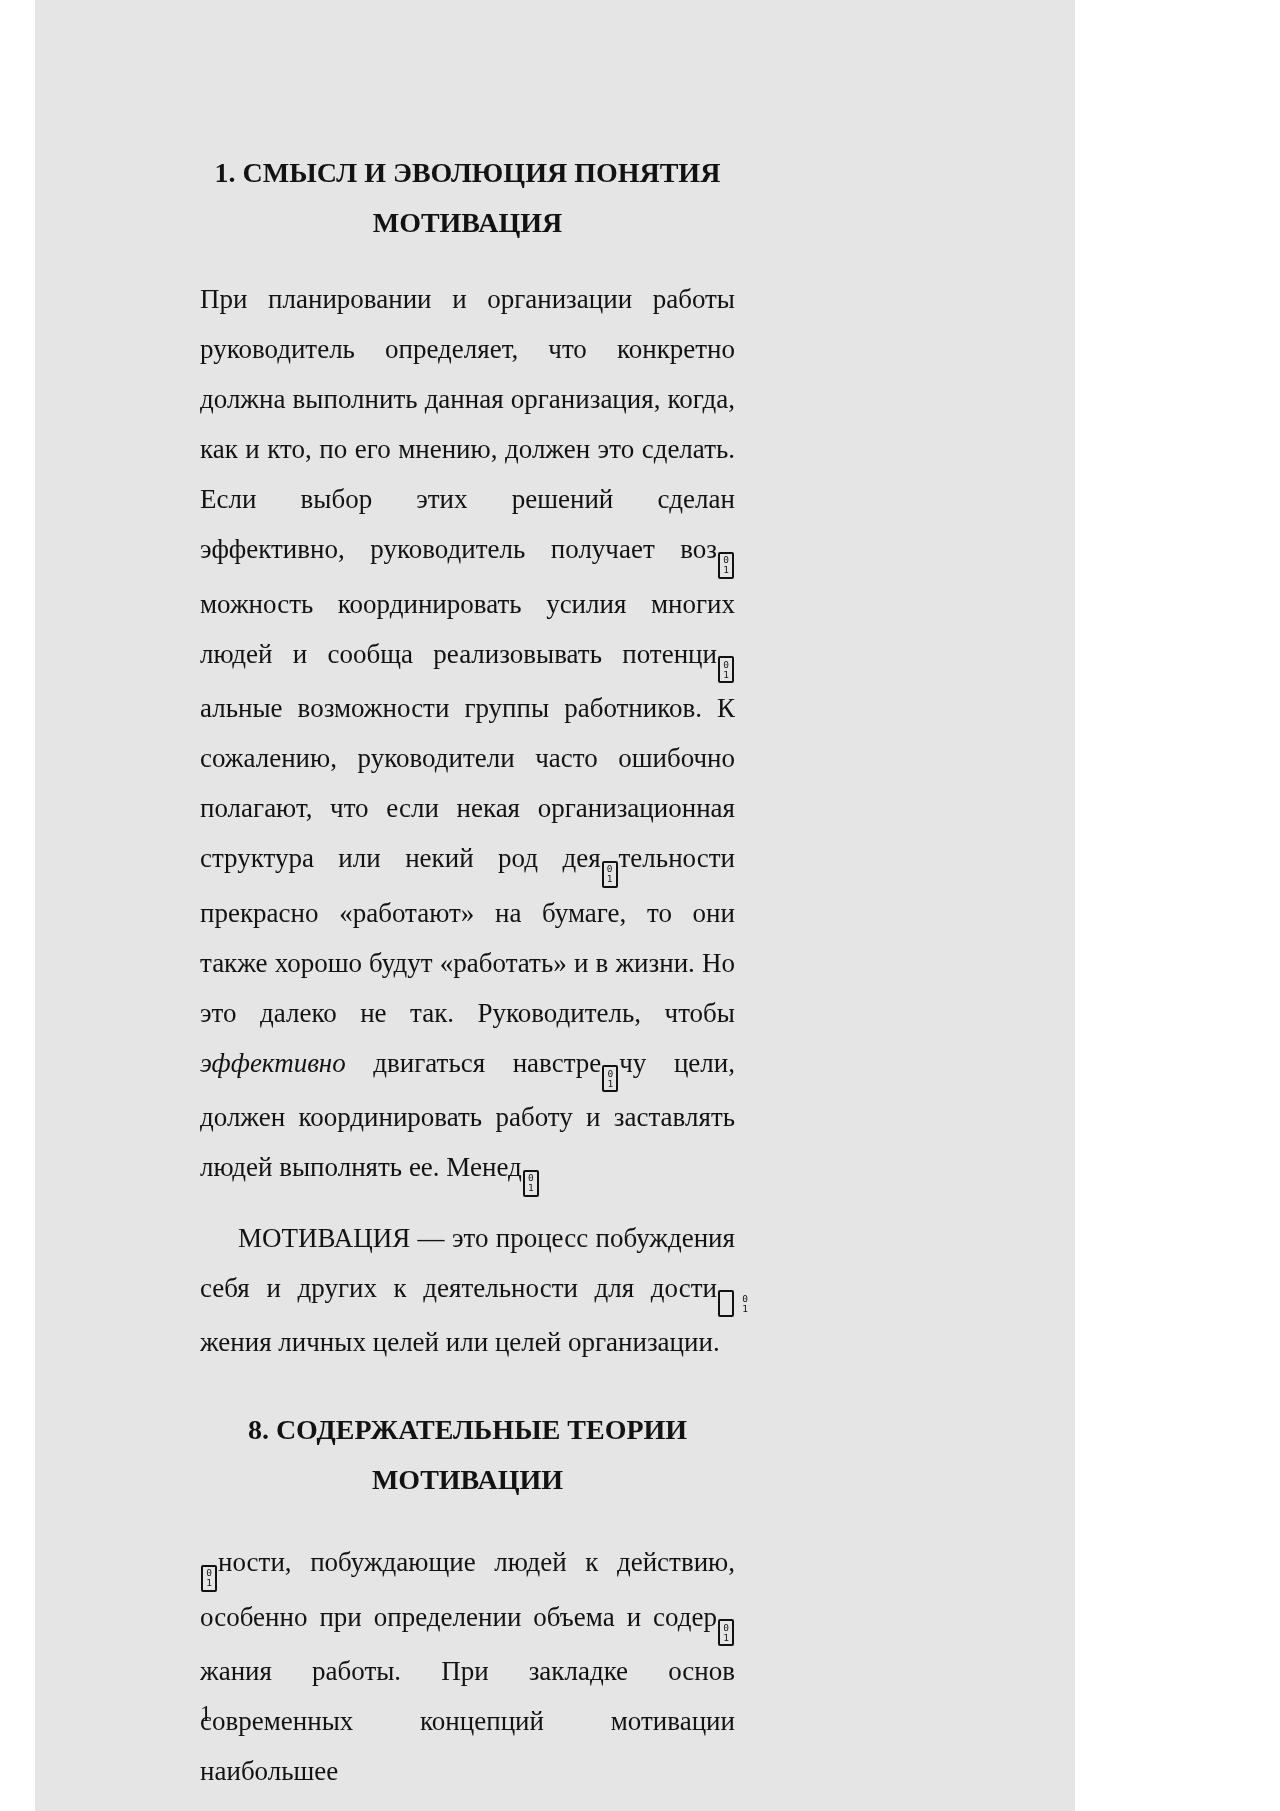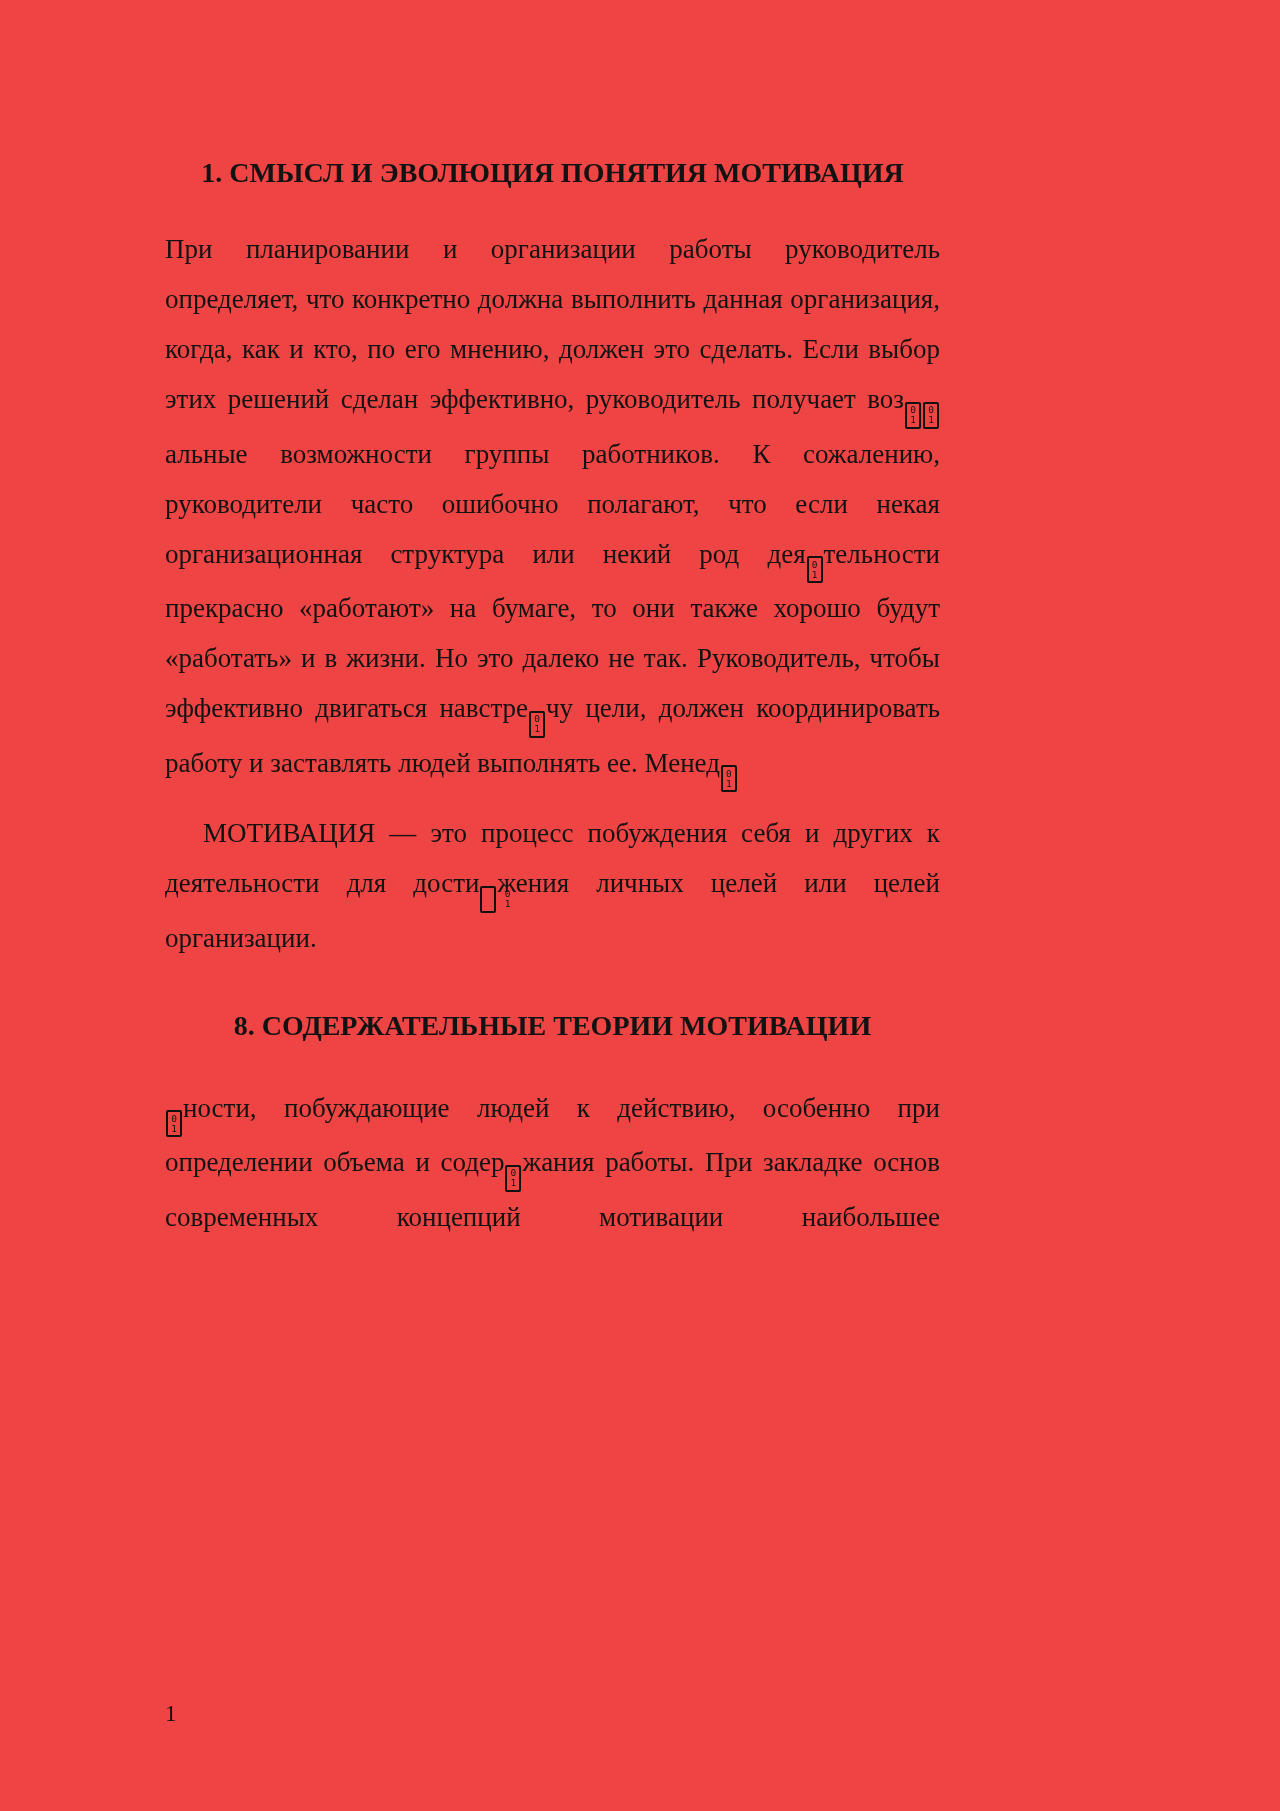--- a/index.html
+++ b/index.html
@@ -1,48 +1,49 @@
 <!DOCTYPE html>
 <html lang="ru"><head>
 <meta charset="utf-8">
 <style>
   html, body { margin: 0; padding: 0; background: #ffffff; }
   .page {
     position: relative;
-    width: 1280px;
+    width: 1040px;
     height: 1811px;
-    background: #ef4444;
+    background: #e5e5e5;
     box-sizing: border-box;
     padding: 148px 340px 0 165px;
     font-family: "Liberation Serif", "DejaVu Serif", serif;
     font-size: 27px;
     line-height: 50px;
     color: #121212;
     overflow: hidden;
+    margin-left: 35px;
   }
   h1.doc-h, h2.doc-h {
     font-size: 28px;
     font-weight: bold;
     text-align: center;
     margin: 0;
   }
   h1.doc-h { margin-bottom: 26px; }
   h2.doc-h { margin-top: 38px; margin-bottom: 32px; }
   p.body-par {
     margin: 0;
     text-align: justify;
   }
   p.defn {
     text-indent: 38px;
     margin-top: 16px;
   }
   p.continued {
     text-align-last: justify;
   }
-  .em { }
+  .em { font-style: italic; }
   .b  { font-weight: normal; }
   .tofu {
     display: inline-flex;
     flex-direction: column;
     align-items: center;
     justify-content: center;
     box-sizing: border-box;
     width: 16px;
     height: 27px;
     border: 2px solid #111;
@@ -68,21 +69,21 @@
 </head>
 <body>
 
 <div class="page">
 
   <h1 class="doc-h">1. СМЫСЛ И ЭВОЛЮЦИЯ ПОНЯТИЯ МОТИВАЦИЯ</h1>
 
   <p class="body-par"><span>При планировании и организации работы руководитель определяет, что конкретно должна выполнить данная организация, когда, как и кто, по его мнению, должен это сделать. Если выбор этих решений сделан эффективно, руководитель получает воз</span><span class="tofu">
         <span class="tf-d">0</span>
         <span class="tf-d">1</span>
-      </span><span class="tofu">
+      </span><span>можность координировать усилия многих людей и сообща реализовывать потенци</span><span class="tofu">
         <span class="tf-d">0</span>
         <span class="tf-d">1</span>
       </span><span>альные возможности группы работников. К сожалению, руководители часто ошибочно полагают, что если некая организационная структура или некий род дея</span><span class="tofu">
         <span class="tf-d">0</span>
         <span class="tf-d">1</span>
       </span><span>тельности прекрасно «работают» на бумаге, то они также хорошо будут «работать» и в жизни. Но это далеко не так. Руководитель, чтобы </span><span class="em">эффективно</span><span> двигаться навстре</span><span class="tofu">
         <span class="tf-d">0</span>
         <span class="tf-d">1</span>
       </span><span>чу цели, должен координировать работу и заставлять людей выполнять ее. Менед</span><span class="tofu">
         <span class="tf-d">0</span>

